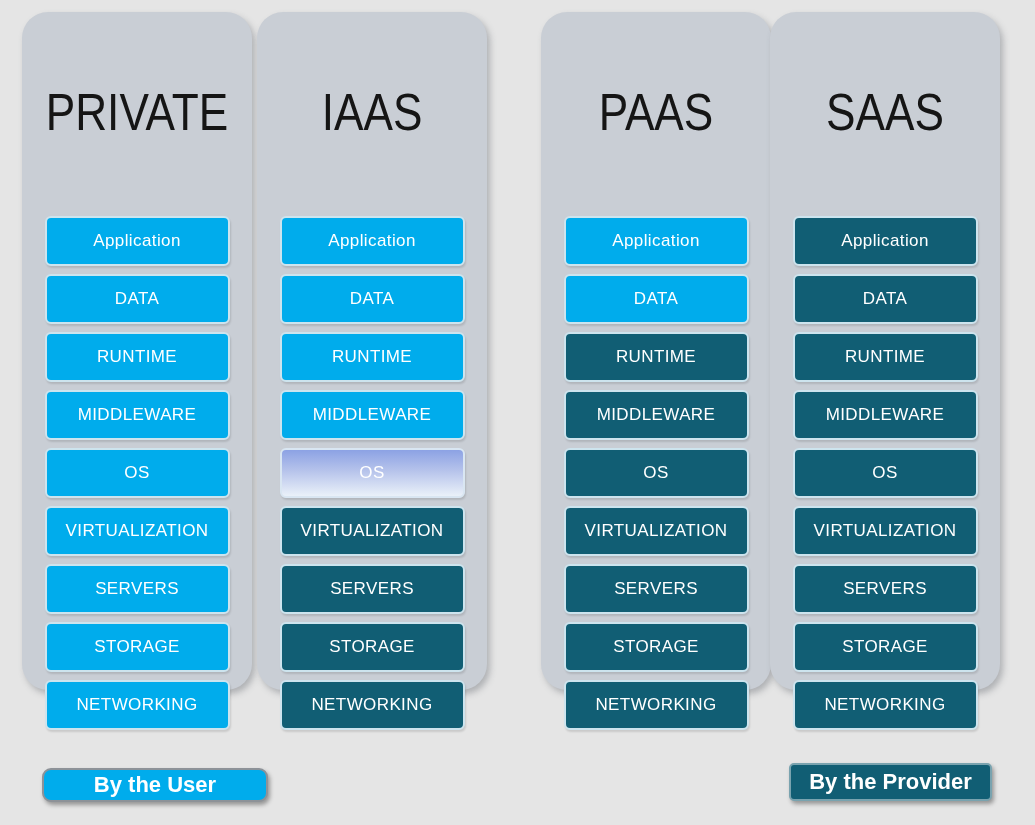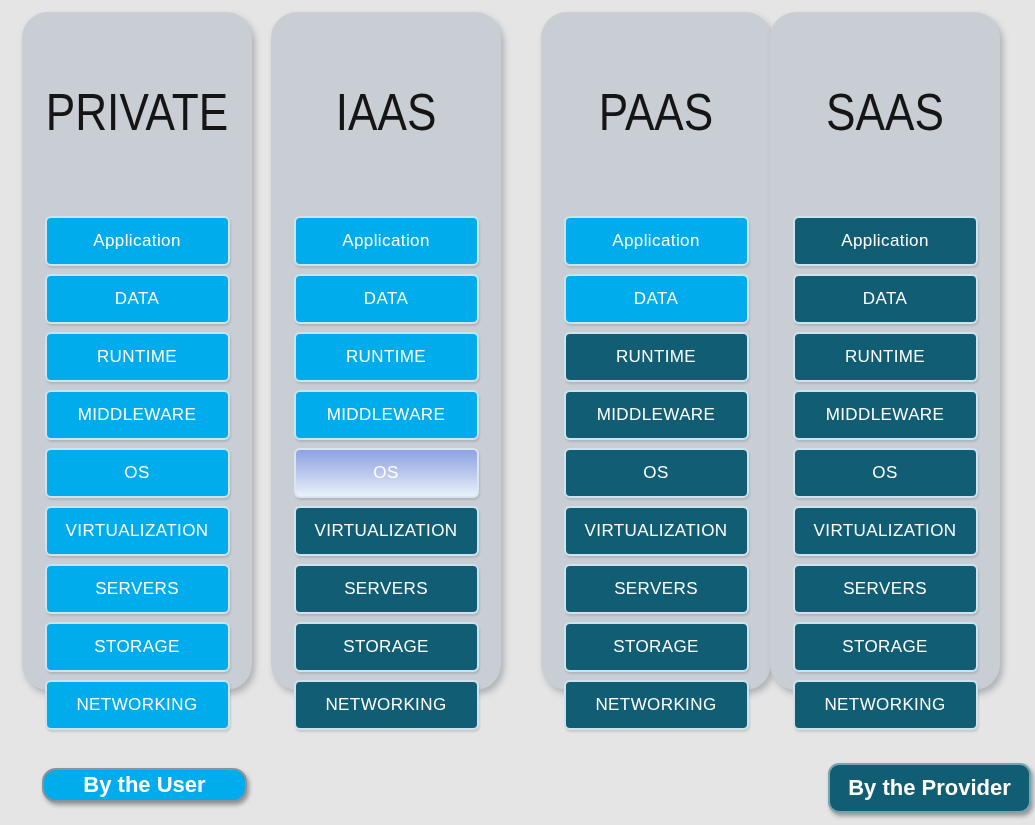--- a/index.html
+++ b/index.html
@@ -19,21 +19,21 @@
   .column{
     position:absolute;
     top:12px;
     width:230px;
     height:678px;
     background:var(--column-bg,#C9CED5);
     border-radius:26px;
     box-shadow:3px 4px 6px rgba(110,115,122,.45);
   }
   .column:nth-child(1){left:22px;}
-  .column:nth-child(2){left:271px;}
+  .column:nth-child(2){left:257px;}
   .column:nth-child(3){left:521px;margin-left:20px;}
   .column:nth-child(4){left:770px;}
   .col-title{
     position:absolute;
     top:72px;
     left:0;
     right:0;
     text-align:center;
     font-size:52px;
     line-height:1.1;
@@ -85,34 +85,34 @@
     justify-content:center;
     color:#ffffff;
     font-weight:bold;
     font-size:22px;
     white-space:nowrap;
     box-shadow:2px 3px 4px rgba(0,0,0,.35);
   }
   .legend-btn.user{
     left:42px;
     top:768px;
-    width:205px;
+    width:226px;
     height:34px;
     background:var(--user-fill,#00ACEC);
     border:2px solid #8D9298;
-    border-radius:14px;
+    border-radius:9px;
   }
   .legend-btn.provider{
-    left:828px;
+    left:789px;
     top:763px;
     width:203px;
-    height:50px;
+    height:38px;
     background:var(--provider-fill,#115E74);
     border:2px solid #79A3AF;
-    border-radius:11px;
+    border-radius:5px;
   }
 </style>
 </head>
 <body>
 
 <div class="canvas">
   <div id="columns-root">
       <div class="column">
         <div class="col-title">PRIVATE</div>
         <div class="stack">

